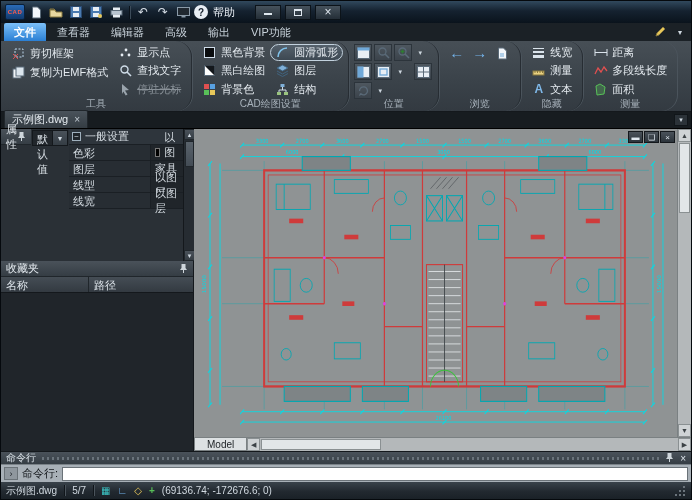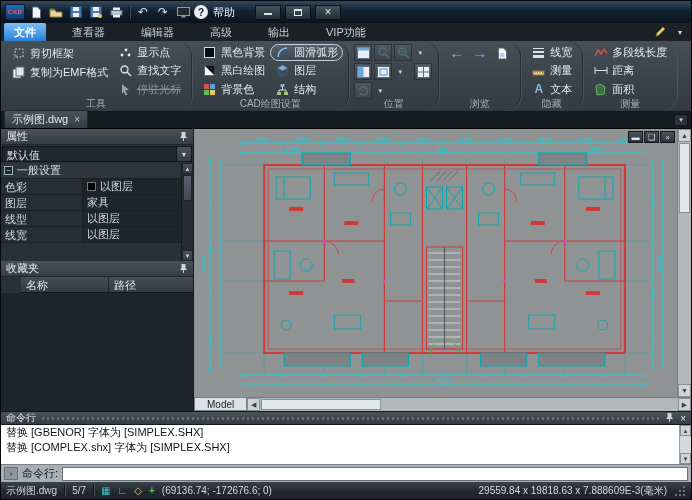--- a/index.html
+++ b/index.html
@@ -20,21 +20,21 @@
   .help-ic { width:14px; height:14px; border-radius:50%; background:#e8eef4; color:#16202c;
              font-weight:bold; font-size:10px; display:flex; align-items:center; justify-content:center; }
   .help-label { margin:0 16px 0 3px; font-size:11px; }
   .wbtn { width:26px; height:15px; background:linear-gradient(#46525c,#242e37); border:1px solid #0c1319;
           display:flex; align-items:center; justify-content:center; margin-left:2px; color:#dfe7ee; }
   .min-glyph { width:8px; border-bottom:2px solid #dfe7ee; height:6px; }
   .max-glyph { width:8px; height:7px; border:1px solid #dfe7ee; border-top-width:2px; }
   .close-glyph { font-size:12px; line-height:10px; }
 
   
-  .rtabs { height:18px; flex:0 0 18px; background:#1b2126; display:flex; align-items:flex-end; padding:0 3px; gap:16px; }
+  .rtabs { height:18px; flex:0 0 18px; background:#1b2126; display:flex; align-items:flex-end; padding:0 3px; gap:1px; }
   .rtab { padding:2px 10px 1px; font-size:11px; color:#c8d2da; }
   .rtab.active { background:linear-gradient(#7cc0f8,#2a7fd4); color:#fff; border-radius:2px 2px 0 0; font-weight:bold; }
   .rtabs-right { margin-left:auto; display:flex; align-items:center; gap:4px; padding-bottom:2px; }
   .rtabs-right .mini { width:16px; height:14px; display:flex; align-items:center; justify-content:center; color:#cfd8e0; font-size:8px; }
 
   
   .ribbon { height:71px; flex:0 0 71px; background:linear-gradient(#474f56,#3a4249 60%,#333a41);
             display:flex; border-bottom:1px solid #14181c; color:#e4eaef; font-size:11px; }
   .rgroup { position:relative; display:flex; padding:3px 5px 13px; border-right:1px solid #272d33;
             box-shadow:1px 0 0 #4b545c;border-radius:16px; }
@@ -61,21 +61,21 @@
   .doctabs-right .mini { width:14px; height:12px; background:#2b3238; border:1px solid #11161a;
                          color:#cfd8e0; font-size:7px; display:flex; align-items:center; justify-content:center; }
 
   
   .main { flex:1; display:flex; min-height:0; }
   .leftpanel { width:193px; flex:0 0 193px; background:#2a3036; display:flex; flex-direction:column; border-right:1px solid #14181c; }
   .panel-h { height:16px; flex:0 0 16px; background:linear-gradient(#4a525a,#353d44); display:flex; align-items:center;
              padding:0 5px; font-size:11px; color:#e6ecf1; border-bottom:1px solid #20262b; }
   .panel-h .pin { margin-left:auto; }
 
-  .props { height:132px; flex:0 0 132px; display:flex; flex-direction:column;justify-content:space-between; }
+  .props { height:132px; flex:0 0 132px; display:flex; flex-direction:row;justify-content:space-between; }
   .dd-row { height:18px; flex:0 0 18px; padding:1px; display:flex; }
   .dd { flex:1; display:flex; align-items:stretch; border:1px solid #14181c; background:#21262b; }
   .dd-label { flex:1; padding:1px 4px; font-size:11px; color:#d8dfe5; }
   .dd-btn { width:15px; background:linear-gradient(#4a525a,#353d44); border-left:1px solid #14181c;
             display:flex; align-items:center; justify-content:center; font-size:7px; color:#cfd8e0; }
   .pgrid { position:relative; flex:1; font-size:11px; color:#d2d9df; }
   .pgrid-scroll { position:absolute; right:0; top:0; bottom:0; width:12px; background:#262c32;
                   border-left:1px solid #14181c; display:flex; flex-direction:column; align-items:stretch; }
   .sb-btn { height:11px; background:linear-gradient(#4a525a,#353d44); border:1px solid #20262b; color:#cfd8e0;
             font-size:6px; display:flex; align-items:center; justify-content:center; }
@@ -84,21 +84,21 @@
           margin-right:12px; border-bottom:1px solid #1a1f24; }
   .minusbox { width:9px; height:9px; border:1px solid #9fb0bd; color:#cfd8df; font-size:8px; line-height:7px;
               text-align:center; background:#20252a; }
   .prow { display:flex; height:16px; border-bottom:1px solid #1a1f24; margin-right:12px; }
   .pcell-l { width:82px; background:#272d33; border-right:1px solid #1a1f24; padding:1px 4px; }
   .pcell-v { flex:1; background:#20252a; padding:1px 4px; display:flex; gap:4px; align-items:center; }
   .swatch { width:9px; height:9px; background:#000; border:1px solid #777; }
 
   .favs { flex:1; display:flex; flex-direction:column; min-height:0; }
   .fcols { display:flex; height:16px; flex:0 0 16px; background:linear-gradient(#454d55,#333a41);
-           border-bottom:1px solid #14181c; font-size:11px; color:#dce3e9;margin-left:20px; }
+           border-bottom:1px solid #14181c; font-size:11px; color:#dce3e9; }
   .fcol1 { width:88px; padding:1px 5px; border-right:1px solid #20262b; }
   .fcol2 { flex:1; padding:1px 5px; }
   .fbody { flex:1; background:#20252a; }
 
   
   .canvas-area { flex:1; display:flex; flex-direction:column; min-width:0; background:#8f9394; }
   .canvas-row { flex:1; display:flex; min-height:0; position:relative; }
   .canvas-view { flex:1; position:relative; overflow:hidden; }
   .mdi-controls { position:absolute; top:2px; right:2px; display:flex; gap:1px; z-index:2; }
   .mdi-controls .mini { width:15px; height:12px; background:linear-gradient(#4a525a,#2c343b); border:1px solid #14181c;
@@ -444,34 +444,34 @@
         </div>
       </div>
       <div class="glabel">隐藏</div>
     </div>
 
     <div class="rgroup" style="border-right:none;">
       <div class="rcol">
         <div class="ritem">
           <span class="ic">
               <svg width="14" height="13">
-                <path d="M1 10 4 4 7 8 10 3 13 7" fill="none" stroke="#e05050" stroke-width="1.3"></path>
-              </svg>
-            </span>
-          <span>多段线长度</span>
-        </div>
-        <div class="ritem">
-          <span class="ic">
-              <svg width="14" height="13">
                 <line x1="1" y1="6.5" x2="13" y2="6.5" stroke="#dbe4ec"></line>
                 <line x1="1" y1="3" x2="1" y2="10" stroke="#dbe4ec"></line>
                 <line x1="13" y1="3" x2="13" y2="10" stroke="#dbe4ec"></line>
               </svg>
             </span>
           <span>距离</span>
+        </div>
+        <div class="ritem">
+          <span class="ic">
+              <svg width="14" height="13">
+                <path d="M1 10 4 4 7 8 10 3 13 7" fill="none" stroke="#e05050" stroke-width="1.3"></path>
+              </svg>
+            </span>
+          <span>多段线长度</span>
         </div>
         <div class="ritem">
           <span class="ic">
               <svg width="13" height="13">
                 <path d="M2 3l4-2 5 3-1 7-7 1z" fill="rgba(88,192,88,.3)" stroke="#58c058"></path>
               </svg>
             </span>
           <span>面积</span>
         </div>
       </div>
@@ -703,43 +703,33 @@
 
   <div class="cmd-h">
     <span>命令行</span>
     <span class="grip"></span>
     <span class="pin"><svg width="9" height="10">
           <path d="M2.5 1h4v4l1.5 2h-7L2.5 5z" fill="#cfd6db"></path>
           <line x1="4.5" y1="7" x2="4.5" y2="10" stroke="#cfd6db"></line>
         </svg></span>
     <span style="font-size:10px;">×</span>
   </div>
-  <div class="cmd-hist">
-    <div class="cmd-line">替换 [GBENOR] 字体为 [SIMPLEX.SHX]</div>
-    <div class="cmd-line">替换 [COMPLEX.shx] 字体为 [SIMPLEX.SHX]</div>
-    <div class="hist-scroll">
-      <span class="lsb">▲</span>
-      <span style="flex:1"></span>
-      <span class="lsb">▼</span>
-    </div>
-  </div>
   <div class="cmd-input-row">
     <span class="prompt-ic">›</span>
     <span class="cmd-label">命令行:</span>
     <input class="cmd-input" type="text" value="" style="">
   </div>
 
   <div class="statusbar">
     <span>示例图.dwg</span>
     <span class="ssep"></span>
     <span>5/7</span>
     <span class="ssep"></span>
     <span class="sicon" style="color:#3cc6c6;">▦</span>
     <span class="sicon" style="color:#6fb0e8;font-weight:bold;">∟</span>
     <span class="sicon" style="color:#e8c85a;">◇</span>
     <span class="sicon" style="color:#58c058;font-weight:bold;">+</span>
     <span>(69136.74; -172676.6; 0)</span>
     <span class="spacer"></span>
-    <span>29559.84 x 19818.63 x 7.888609E-3(毫米)</span>
     <span class="grip-corner"></span>
   </div>
 
 </div>
 
 </body></html>

